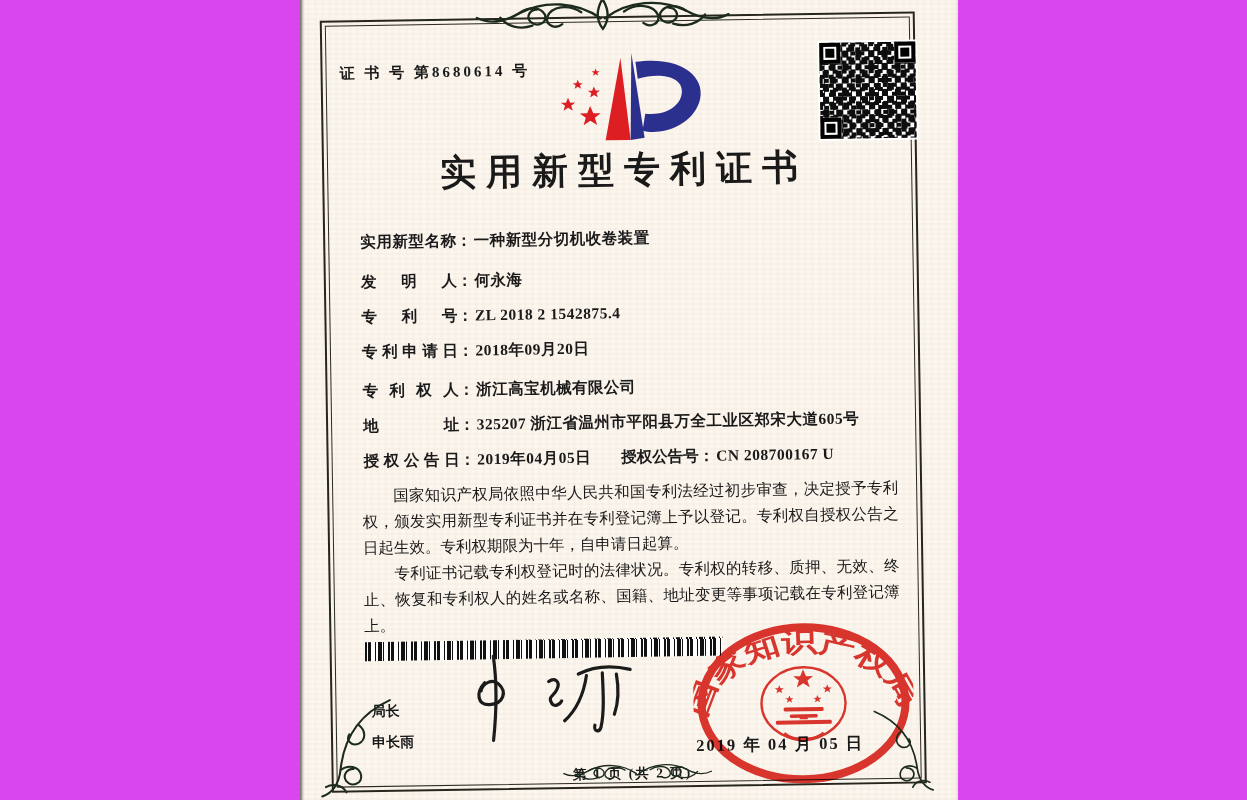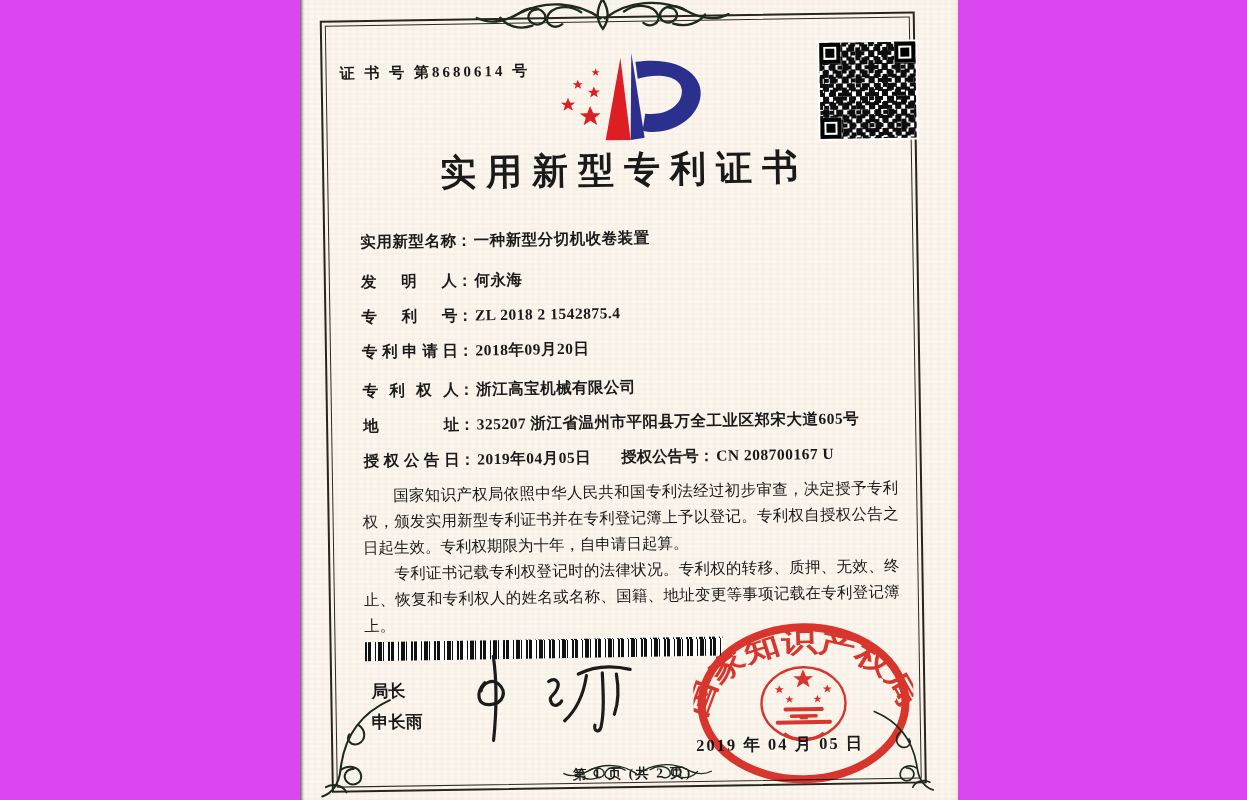--- a/index.html
+++ b/index.html
@@ -35,21 +35,21 @@
   .colon{margin:0 2px 0 0;}
   .val{letter-spacing:.5px;}
   .pair2{margin-left:30px;}
   .paras{position:absolute;left:62px;top:479px;width:536px;font-size:15.5px;line-height:26px;
          text-align:justify;font-weight:500;}
   .paras p{margin:0;text-indent:2em;}
   .barcode{position:absolute;left:62px;top:638px;width:358px;height:19px;
       background:repeating-linear-gradient(90deg,
         #111 0 2px,#fdfdfd 2px 3px,#111 3px 6px,#fdfdfd 6px 10px,#111 10px 11px,
         #fdfdfd 11px 13px,#111 13px 17px,#fdfdfd 17px 18px,#111 18px 19px,#fdfdfd 19px 23px);}
-  .signer{position:absolute;left:68px;top:672px;font-size:17px;font-weight:700;line-height:31px;
+  .signer{position:absolute;left:68px;top:692px;font-size:14px;font-weight:700;line-height:31px;
           font-family:"Liberation Sans","DejaVu Sans",sans-serif;}
   .signature{position:absolute;left:148px;top:644px;width:210px;height:100px;transform:rotate(-2deg);}
   .seal{position:absolute;left:390px;top:618px;width:220px;height:170px;
         mix-blend-mode:multiply;opacity:.95;}
   .seal-date{position:absolute;left:392px;top:736px;font-size:16.5px;font-weight:700;
         letter-spacing:2px;z-index:6;mix-blend-mode:multiply;}
   .footer{position:absolute;left:168px;top:765px;width:320px;text-align:center;
         font-size:13.5px;font-weight:600;letter-spacing:2px;}
   .orn{position:absolute;}
   .orn svg{display:block;width:100%;height:100%;}

